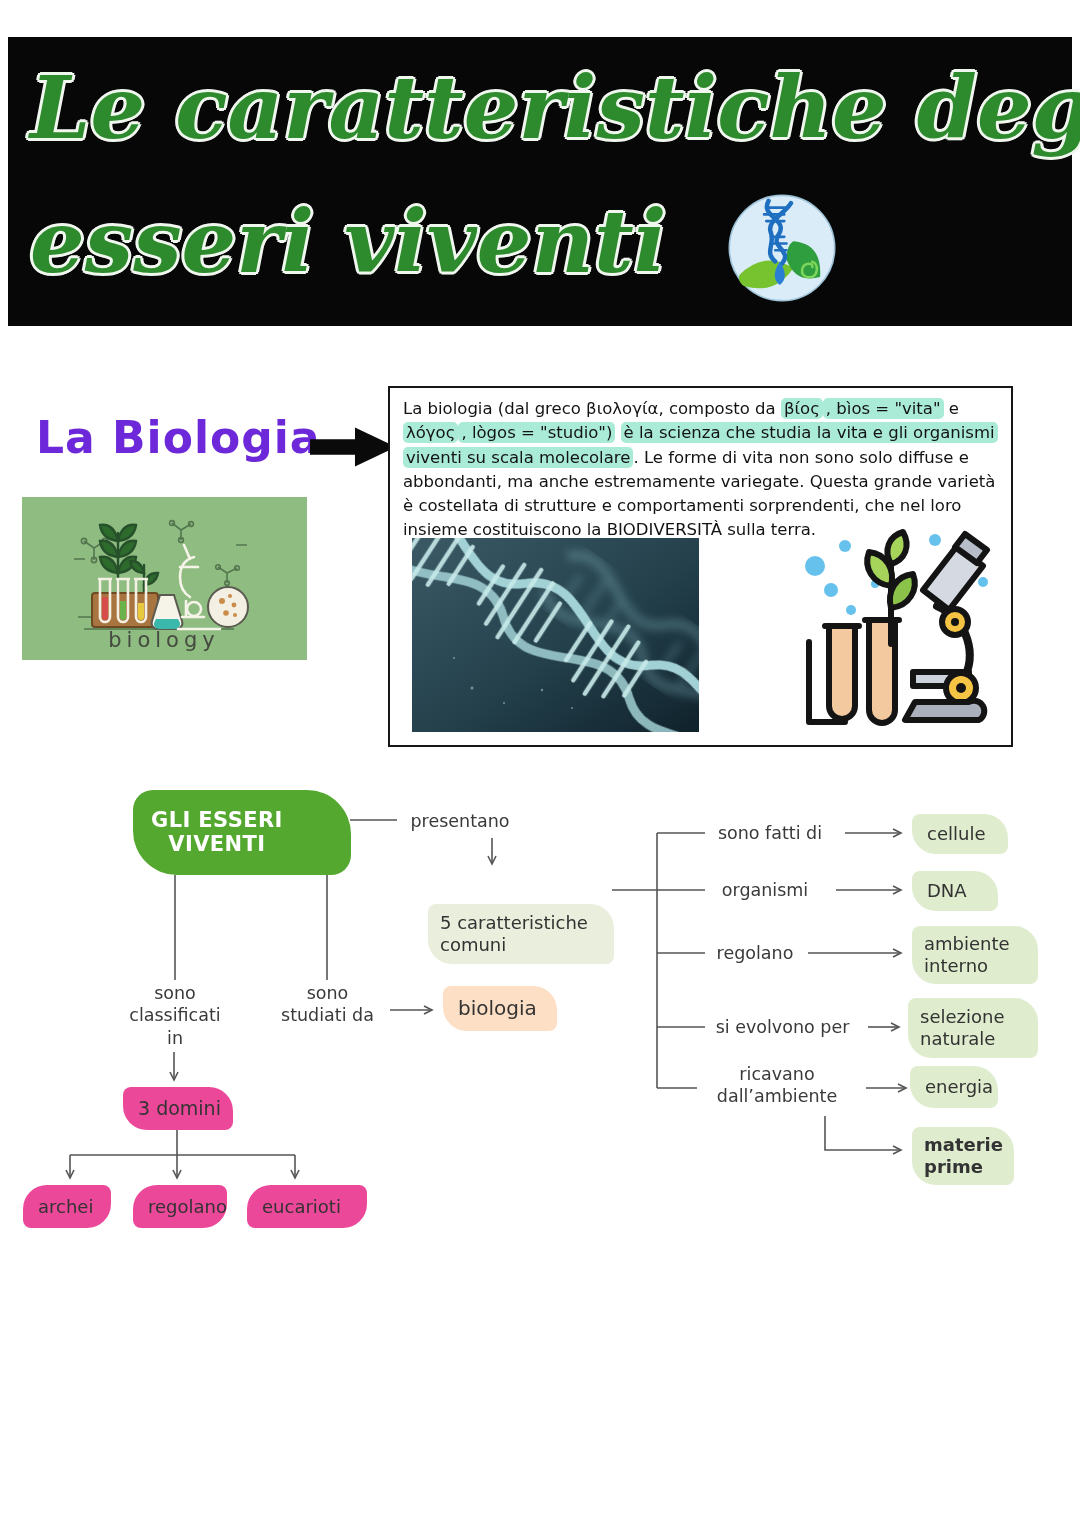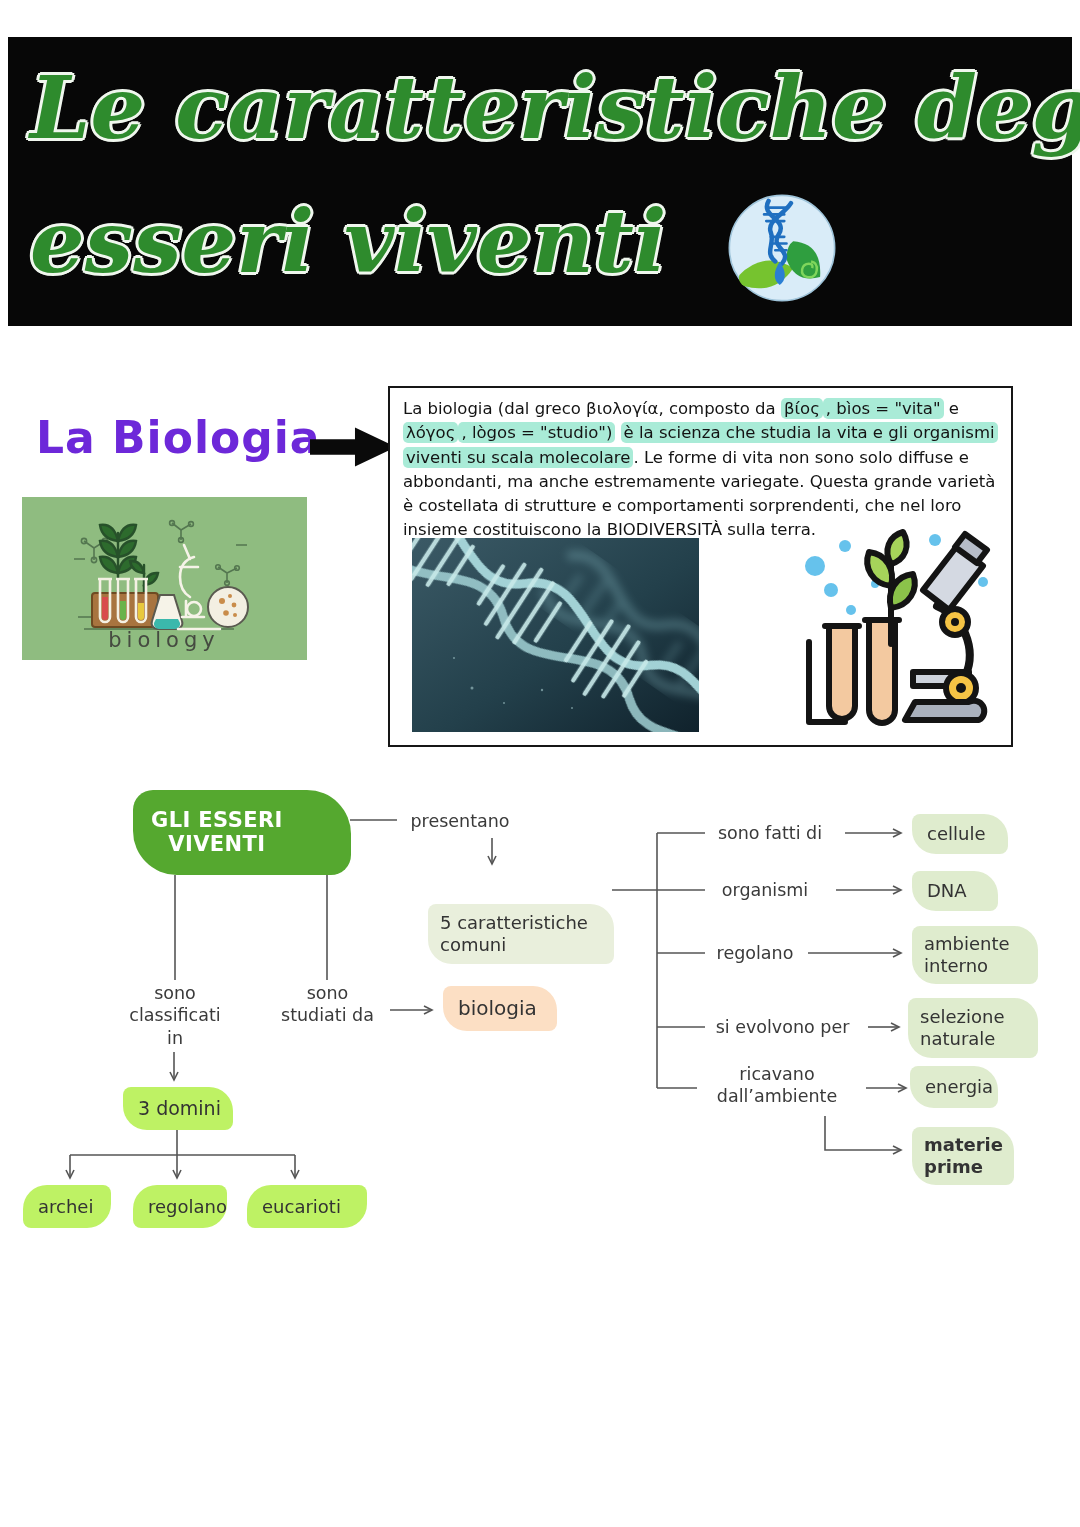--- a/index.html
+++ b/index.html
@@ -30,21 +30,21 @@
   .micro-art{position:absolute;left:785px;top:522px;width:205px;height:208px;}
 
   
   .map-lines{position:absolute;left:0;top:780px;width:1080px;height:480px;}
   .node{position:absolute;box-sizing:border-box;display:flex;align-items:center;
         font-size:18px;color:#333;white-space:pre-line;line-height:1.22;}
   .node.root{background:#55a82f;color:#fff;font-weight:bold;font-size:21px;letter-spacing:.4px;
         border-radius:20px 44px 20px 44px;padding-left:18px;line-height:1.1;text-align:center;}
   .g1{background:#e9efdc;border-radius:8px 24px 8px 24px;}   
   .g2{background:#dfecce;border-radius:8px 24px 8px 24px;}   
-  .bl{background:#bef264;}
+  .bl{background:#ec4899;}
   .bl.up{border-radius:8px 24px 8px 24px;}
   .bl.dn{border-radius:24px 8px 24px 8px;}
   .pe{background:#fcdfc4;border-radius:8px 24px 8px 24px;font-size:20px;}
   .pad{padding-left:15px;}
   .ctr{justify-content:flex-start;text-align:left;padding-left:12px;}
   .edge-label{position:absolute;font-size:17.5px;color:#3a3a3a;text-align:center;
         white-space:pre-line;line-height:1.28;}
 </style>
 </head>
 <body>

